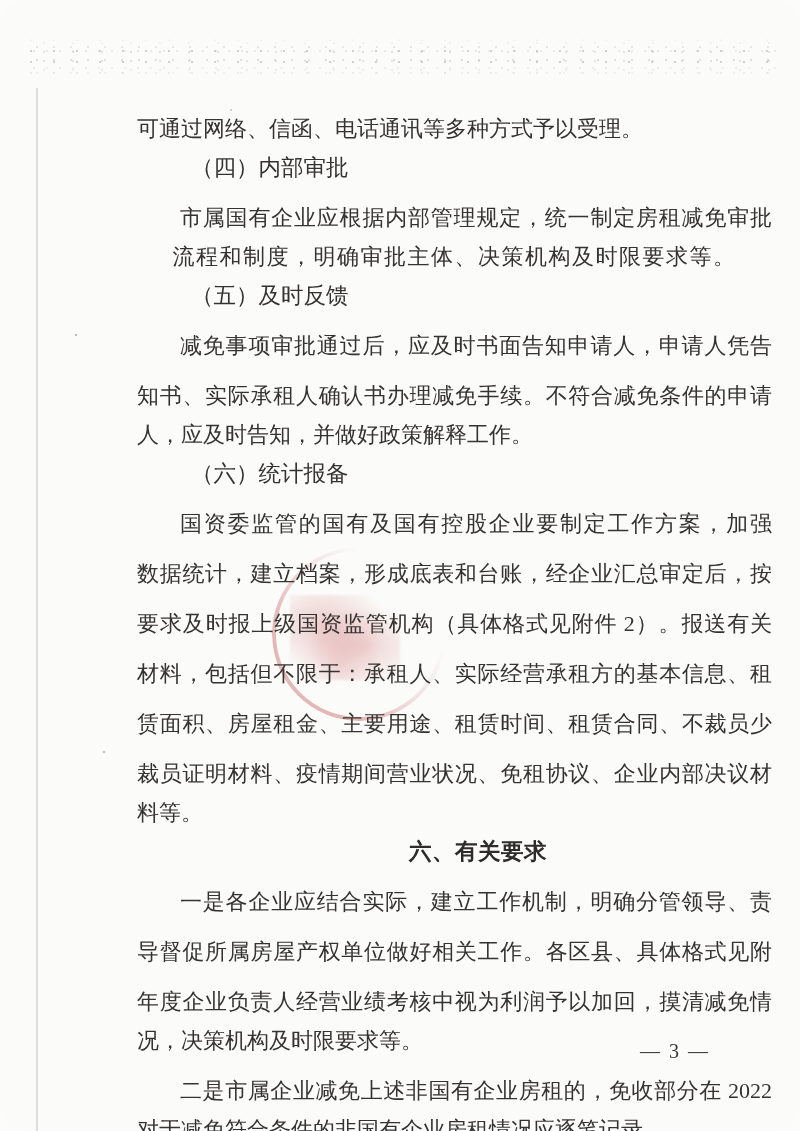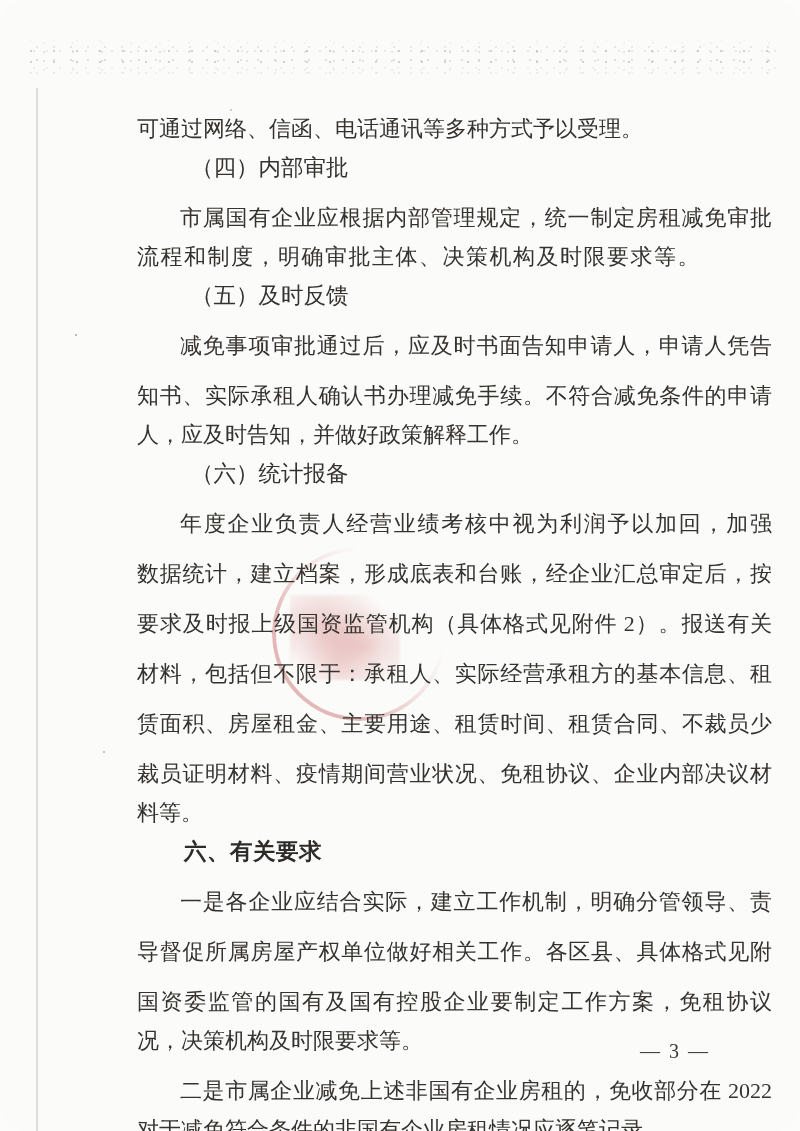--- a/index.html
+++ b/index.html
@@ -63,27 +63,28 @@
     font-size:22px;
   }
   .row{
     height:39px;line-height:39px;
     overflow:hidden;
     white-space:normal;
   }
   .j{text-align:justify;text-align-last:justify;margin-top:11px;}
   .nat{text-align:left;}
   .ind{text-indent:43px;}
-  .ls{letter-spacing:1.5px;}
+  .ls{letter-spacing:1.5px;text-align:center;}
   .h{text-indent:54px;font-size:22.5px;}
   .hb{
     text-indent:47px;
     font-family:"Liberation Sans","DejaVu Sans",sans-serif;
     font-weight:700;font-size:22.5px;letter-spacing:.5px;
     color:#2e2c29;
+    text-align:center;
   }
   .page-number{
     position:absolute;right:90px;top:1040px;
     font-size:20px;color:#3a3834;letter-spacing:2px;
     white-space:nowrap;
   }
 </style>
 </head>
 <body>
 
@@ -99,31 +100,31 @@
   <div class="textcol">
     <div class="row nat">可通过网络、信函、电话通讯等多种方式予以受理。</div>
     <div class="row nat h">（四）内部审批</div>
     <div class="row j ind">市属国有企业应根据内部管理规定，统一制定房租减免审批</div>
     <div class="row nat ls">流程和制度，明确审批主体、决策机构及时限要求等。</div>
     <div class="row nat h">（五）及时反馈</div>
     <div class="row j ind">减免事项审批通过后，应及时书面告知申请人，申请人凭告</div>
     <div class="row j">知书、实际承租人确认书办理减免手续。不符合减免条件的申请</div>
     <div class="row nat">人，应及时告知，并做好政策解释工作。</div>
     <div class="row nat h">（六）统计报备</div>
-    <div class="row j ind">年度企业负责人经营业绩考核中视为利润予以加回，加强</div>
+    <div class="row j ind">国资委监管的国有及国有控股企业要制定工作方案，加强</div>
     <div class="row j">数据统计，建立档案，形成底表和台账，经企业汇总审定后，按</div>
     <div class="row j">要求及时报上级国资监管机构（具体格式见附件 2）。报送有关</div>
     <div class="row j">材料，包括但不限于：承租人、实际经营承租方的基本信息、租</div>
     <div class="row j">赁面积、房屋租金、主要用途、租赁时间、租赁合同、不裁员少</div>
     <div class="row j">裁员证明材料、疫情期间营业状况、免租协议、企业内部决议材</div>
     <div class="row nat">料等。</div>
     <div class="row nat hb">六、有关要求</div>
     <div class="row j ind">一是各企业应结合实际，建立工作机制，明确分管领导、责</div>
     <div class="row j">导督促所属房屋产权单位做好相关工作。各区县、具体格式见附件</div>
-    <div class="row j">国资委监管的国有及国有控股企业要制定工作方案，免租协议</div>
+    <div class="row j">年度企业负责人经营业绩考核中视为利润予以加回，摸清减免情</div>
     <div class="row nat">况，决策机构及时限要求等。</div>
     <div class="row j ind">二是市属企业减免上述非国有企业房租的，免收部分在 2022</div>
     <div class="row nat">对于减免符合条件的非国有企业房租情况应逐笔记录。</div>
   </div>
 
   <div class="page-number">— 3 —</div>
 
 </div>
 
 </body></html>

